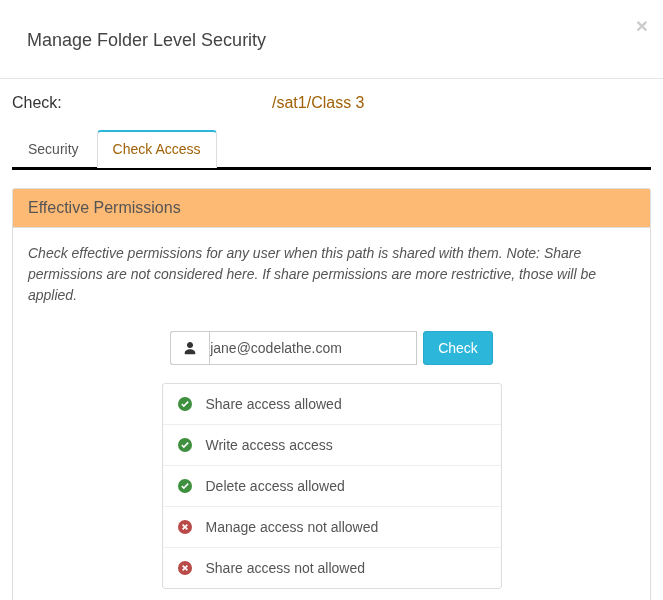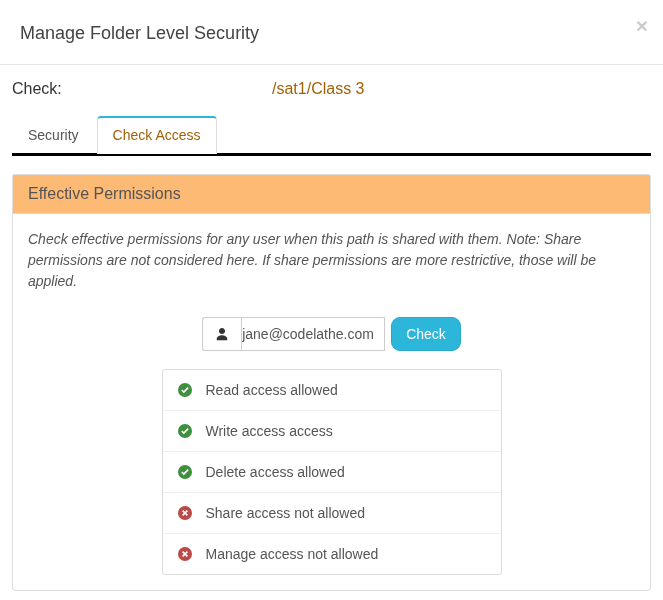--- a/index.html
+++ b/index.html
@@ -15,21 +15,21 @@
     padding: 15px 15px 12px 12px;
     border-bottom: 1px solid #e5e5e5;
     display: flex;
     justify-content: space-between;
     align-items: flex-start;
   }
   .modal-title {
     font-size: 18px;
     font-weight: 500;
     color: #444;
-    margin: 8px;
+    margin: 15px;
   }
   .close-x {
     font-size: 21px;
     font-weight: 700;
     color: #ccc;
     cursor: pointer;
     line-height: 1;
   }
   .modal-body {
     padding: 15px 12px;
@@ -110,32 +110,32 @@
     background: #fff;
     padding: 8px 12px;
     display: flex;
     align-items: center;
     border-radius: 3px 0 0 3px;
   }
   .user-input {
     border: 1px solid #ccc;
     padding: 8px 0;
     font-size: 14px;
-    width: 144px;
+    width: 208px;
     outline: none;
     color: #555;
   }
   .check-btn {
     background: #2cb7da;
     color: #fff;
     border: 1px solid #26a9ca;
     padding: 8px 14px;
     font-size: 14px;
     margin-left: 6px;
-    border-radius: 9px;
+    border-radius: 3px;
     cursor: pointer;
   }
   .result-list {
     width: 340px;
     margin: 0 auto;
     border: 1px solid #ddd;
     border-radius: 3px;
   }
   .result-item {
     padding: 12px 15px;
@@ -201,21 +201,21 @@
         <button class="check-btn">Check</button>
       </div>
 
       <div class="result-list">
         <div class="result-item">
           <span class="icon-circle ok">
               <svg viewBox="0 0 10 10">
                 <path d="M1 5l2.5 2.5L9 2" stroke="#fff" stroke-width="2" fill="none"></path>
               </svg>
             </span>
-          <span>Read access allowed</span>
+          <span>Share access allowed</span>
         </div>
         <div class="result-item">
           <span class="icon-circle ok">
               <svg viewBox="0 0 10 10">
                 <path d="M1 5l2.5 2.5L9 2" stroke="#fff" stroke-width="2" fill="none"></path>
               </svg>
             </span>
           <span>Write access access</span>
         </div>
         <div class="result-item">
@@ -225,28 +225,28 @@
               </svg>
             </span>
           <span>Delete access allowed</span>
         </div>
         <div class="result-item">
           <span class="icon-circle no">
               <svg viewBox="0 0 10 10">
                 <path d="M2 2l6 6M8 2l-6 6" stroke="#fff" stroke-width="2"></path>
               </svg>
             </span>
+          <span>Manage access not allowed</span>
+        </div>
+        <div class="result-item">
+          <span class="icon-circle no">
+              <svg viewBox="0 0 10 10">
+                <path d="M2 2l6 6M8 2l-6 6" stroke="#fff" stroke-width="2"></path>
+              </svg>
+            </span>
           <span>Share access not allowed</span>
-        </div>
-        <div class="result-item">
-          <span class="icon-circle no">
-              <svg viewBox="0 0 10 10">
-                <path d="M2 2l6 6M8 2l-6 6" stroke="#fff" stroke-width="2"></path>
-              </svg>
-            </span>
-          <span>Manage access not allowed</span>
         </div>
       </div>
 
     </div>
   </div>
 
 </div>
 
 </body></html>

